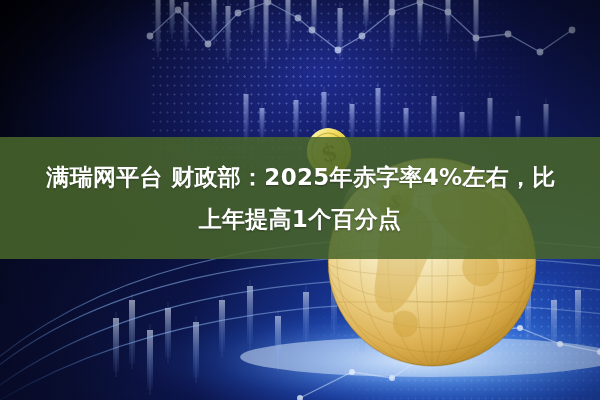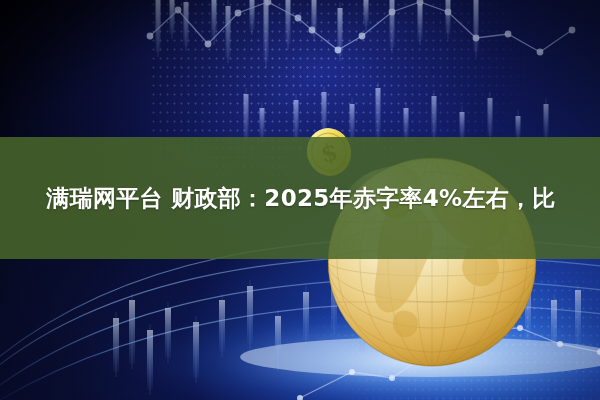--- a/index.html
+++ b/index.html
@@ -368,15 +368,16 @@
 
     </g>
   </svg>
 
   <div class="bg-vignette"></div>
   <div class="bg-corner-dark"></div>
 
   <div class="band"></div>
   <div class="caption">
     <div class="line line1">满瑞网平台 财政部：2025年赤字率4%左右，比</div>
+    <div class="line line2">上年提高1个百分点</div>
   </div>
 
 </div>
 
 </body></html>

